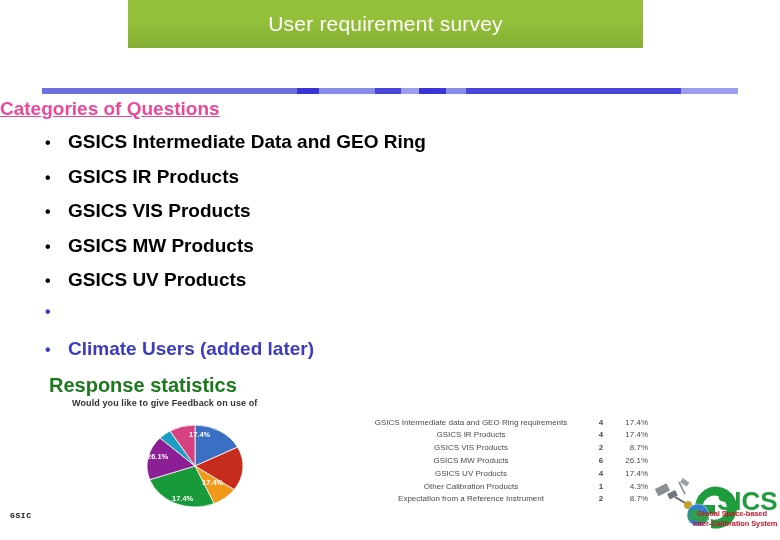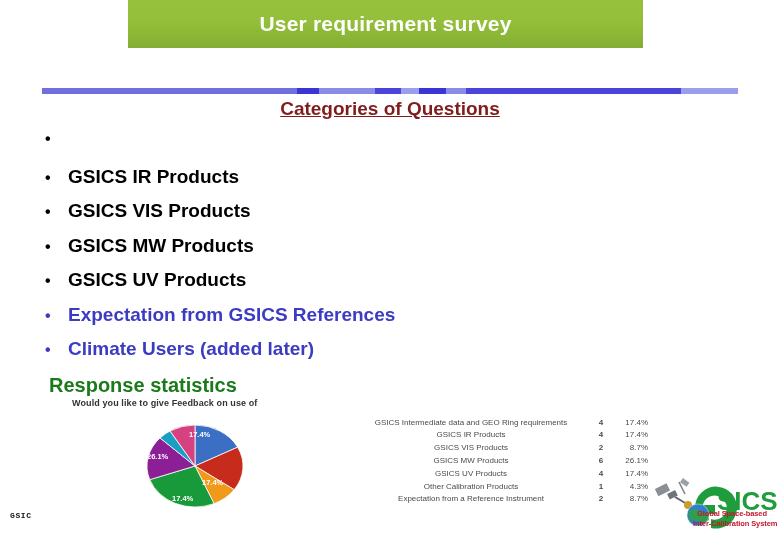--- a/index.html
+++ b/index.html
@@ -23,21 +23,21 @@
     width: 515px;
     height: 48px;
     background: linear-gradient(to bottom, #96c13c 0%, #93bf3a 45%, #84ae33 100%);
     display: flex;
     align-items: center;
     justify-content: center;
   }
   .title-text {
     color: #ffffff;
     font-size: 21px;
-    font-weight: bold;
+    font-weight: normal;
     letter-spacing: 0.2px;
     white-space: nowrap;
   }
 
   
   .divider {
     position: absolute;
     left: 42px;
     top: 88px;
     width: 696px;
@@ -50,24 +50,24 @@
   .seg-c { background: #8b8be8; }
   .seg-d { background: #4a44da; }
   .seg-e { background: #9d9dee; }
 
   
   .cat-heading {
     position: absolute;
     left: 0;
     top: 98px;
     width: 780px;
-    text-align: center;
+    text-align: left;
     font-size: 19px;
     font-weight: bold;
-    color: #7f1d1d;
+    color: #ec4899;
     text-decoration: underline;
   }
 
   
   .bullets {
     position: absolute;
     left: 38px;
     top: 131px;
     width: 520px;
   }
@@ -207,40 +207,40 @@
     <div class="seg seg-c" style="width: 20px;"></div>
     <div class="seg seg-d" style="width: 215px;"></div>
     <div class="seg seg-e" style="width: 57px;"></div>
   </div>
 
 <div class="cat-heading">Categories of Questions</div>
 
 <div class="bullets">
     <div class="bullet-row">
       <span class="bullet-dot" style="color: rgb(0, 0, 0);">•</span>
+      <span class="bullet-label" style="color: rgb(0, 0, 0);">GSICS Intermediate Data and GEO Ring</span>
     </div>
     <div class="bullet-row">
       <span class="bullet-dot" style="color: rgb(0, 0, 0);">•</span>
       <span class="bullet-label" style="color: rgb(0, 0, 0);">GSICS IR Products</span>
     </div>
     <div class="bullet-row">
       <span class="bullet-dot" style="color: rgb(0, 0, 0);">•</span>
       <span class="bullet-label" style="color: rgb(0, 0, 0);">GSICS  VIS Products</span>
     </div>
     <div class="bullet-row">
       <span class="bullet-dot" style="color: rgb(0, 0, 0);">•</span>
       <span class="bullet-label" style="color: rgb(0, 0, 0);">GSICS MW Products</span>
     </div>
     <div class="bullet-row">
       <span class="bullet-dot" style="color: rgb(0, 0, 0);">•</span>
       <span class="bullet-label" style="color: rgb(0, 0, 0);">GSICS UV Products</span>
     </div>
     <div class="bullet-row">
       <span class="bullet-dot" style="color: rgb(59, 59, 196);">•</span>
-      <span class="bullet-label" style="color: rgb(59, 59, 196);">Expectation from GSICS References</span>
     </div>
     <div class="bullet-row">
       <span class="bullet-dot" style="color: rgb(59, 59, 196);">•</span>
       <span class="bullet-label" style="color: rgb(59, 59, 196);">Climate Users (added later)</span>
     </div>
   </div>
 
 <div class="resp-heading">Response statistics</div>
 
 <div class="chart-block">

